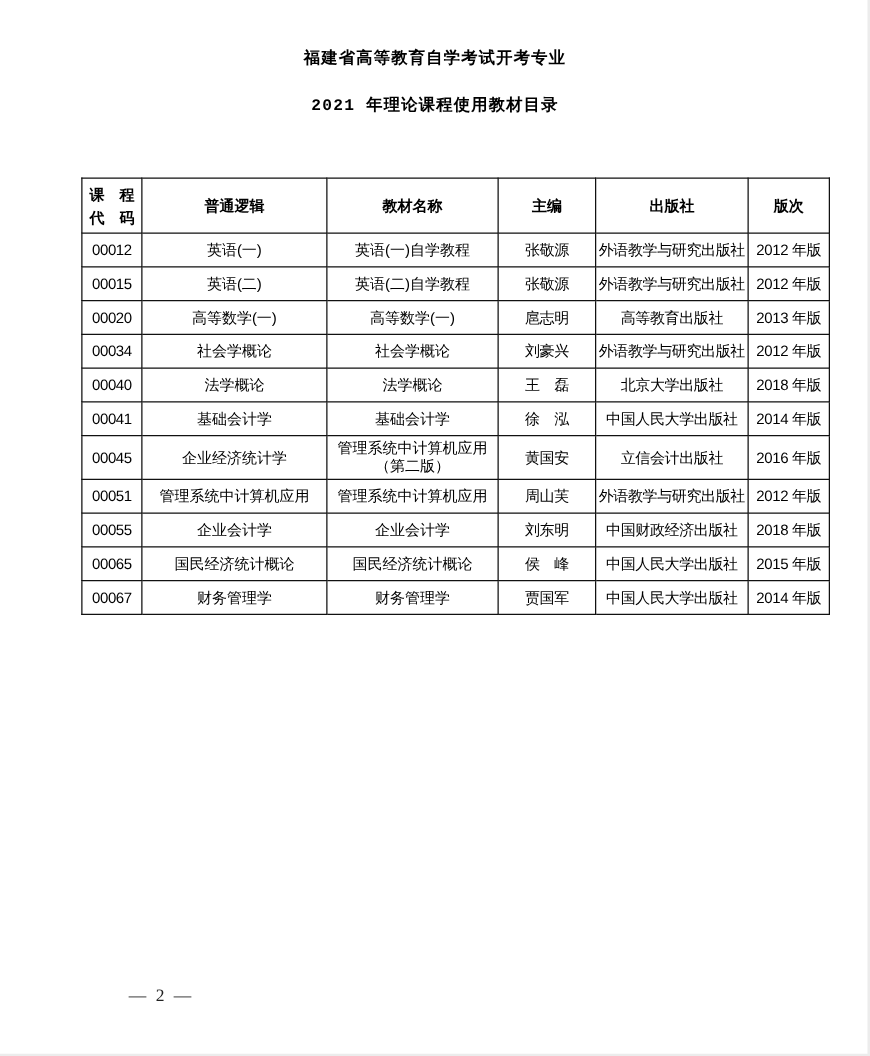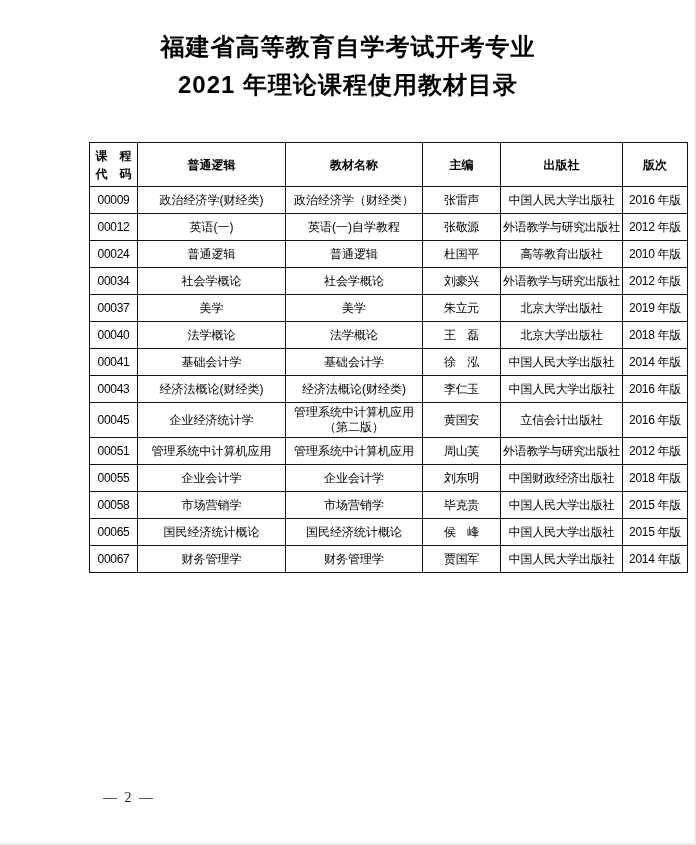--- a/index.html
+++ b/index.html
@@ -12,31 +12,32 @@
     font-family: "Liberation Sans", sans-serif;
     color: #000000;
     overflow: hidden;
     box-shadow: inset -2px -2px 0 #ececec;
   }
   .title-block {
     padding-top: 28px;
     text-align: center;
   }
   .title-line {
-    font-size: 24px;
+    font-size: 13px;
     font-weight: bold;
     line-height: 38px;
     letter-spacing: 1px;
     color: #000000;
+    font-family: Liberation Mono, monospace;
   }
   table.doc-table {
     border-collapse: collapse;
     table-layout: fixed;
     width: 598px;
-    margin: 38px 0 0 89px;
+    margin: 38px 0 0 65px;
   }
   .doc-table th, .doc-table td {
     border: 1.5px solid #111111;
     text-align: center;
     vertical-align: middle;
     font-size: 12px;
     color: #000000;
     padding: 2px 1px;
     overflow: visible;
   }
@@ -90,82 +91,66 @@
         </th>
         <th>普通逻辑</th>
         <th>教材名称</th>
         <th>主编</th>
         <th>出版社</th>
         <th>版次</th>
       </tr>
     </thead>
     <tbody id="table-body">
         <tr>
-          <td class="col-course-code">00009</td>
-          <td class="col-course-name">政治经济学(财经类)</td>
-          <td class="col-textbook-name">政治经济学（财经类）</td>
-          <td class="col-editor-name">张雷声</td>
-          <td class="col-publisher-name">中国人民大学出版社</td>
-          <td class="col-edition">2016 年版</td>
-        </tr>
-        <tr>
           <td class="col-course-code">00012</td>
           <td class="col-course-name">英语(一)</td>
           <td class="col-textbook-name">英语(一)自学教程</td>
           <td class="col-editor-name">张敬源</td>
           <td class="col-publisher-name">外语教学与研究出版社</td>
           <td class="col-edition">2012 年版</td>
         </tr>
         <tr>
-          <td class="col-course-code">00024</td>
-          <td class="col-course-name">普通逻辑</td>
-          <td class="col-textbook-name">普通逻辑</td>
-          <td class="col-editor-name">杜国平</td>
+          <td class="col-course-code">00015</td>
+          <td class="col-course-name">英语(二)</td>
+          <td class="col-textbook-name">英语(二)自学教程</td>
+          <td class="col-editor-name">张敬源</td>
+          <td class="col-publisher-name">外语教学与研究出版社</td>
+          <td class="col-edition">2012 年版</td>
+        </tr>
+        <tr>
+          <td class="col-course-code">00020</td>
+          <td class="col-course-name">高等数学(一)</td>
+          <td class="col-textbook-name">高等数学(一)</td>
+          <td class="col-editor-name">扈志明</td>
           <td class="col-publisher-name">高等教育出版社</td>
-          <td class="col-edition">2010 年版</td>
+          <td class="col-edition">2013 年版</td>
         </tr>
         <tr>
           <td class="col-course-code">00034</td>
           <td class="col-course-name">社会学概论</td>
           <td class="col-textbook-name">社会学概论</td>
           <td class="col-editor-name">刘豪兴</td>
           <td class="col-publisher-name">外语教学与研究出版社</td>
           <td class="col-edition">2012 年版</td>
-        </tr>
-        <tr>
-          <td class="col-course-code">00037</td>
-          <td class="col-course-name">美学</td>
-          <td class="col-textbook-name">美学</td>
-          <td class="col-editor-name">朱立元</td>
-          <td class="col-publisher-name">北京大学出版社</td>
-          <td class="col-edition">2019 年版</td>
         </tr>
         <tr>
           <td class="col-course-code">00040</td>
           <td class="col-course-name">法学概论</td>
           <td class="col-textbook-name">法学概论</td>
           <td class="col-editor-name">王　磊</td>
           <td class="col-publisher-name">北京大学出版社</td>
           <td class="col-edition">2018 年版</td>
         </tr>
         <tr>
           <td class="col-course-code">00041</td>
           <td class="col-course-name">基础会计学</td>
           <td class="col-textbook-name">基础会计学</td>
           <td class="col-editor-name">徐　泓</td>
           <td class="col-publisher-name">中国人民大学出版社</td>
           <td class="col-edition">2014 年版</td>
-        </tr>
-        <tr>
-          <td class="col-course-code">00043</td>
-          <td class="col-course-name">经济法概论(财经类)</td>
-          <td class="col-textbook-name">经济法概论(财经类)</td>
-          <td class="col-editor-name">李仁玉</td>
-          <td class="col-publisher-name">中国人民大学出版社</td>
-          <td class="col-edition">2016 年版</td>
         </tr>
         <tr>
           <td class="col-course-code">00045</td>
           <td class="col-course-name">企业经济统计学</td>
           <td class="col-textbook-name">管理系统中计算机应用（第二版）</td>
           <td class="col-editor-name">黄国安</td>
           <td class="col-publisher-name">立信会计出版社</td>
           <td class="col-edition">2016 年版</td>
         </tr>
         <tr>
@@ -178,28 +163,20 @@
         </tr>
         <tr>
           <td class="col-course-code">00055</td>
           <td class="col-course-name">企业会计学</td>
           <td class="col-textbook-name">企业会计学</td>
           <td class="col-editor-name">刘东明</td>
           <td class="col-publisher-name">中国财政经济出版社</td>
           <td class="col-edition">2018 年版</td>
         </tr>
         <tr>
-          <td class="col-course-code">00058</td>
-          <td class="col-course-name">市场营销学</td>
-          <td class="col-textbook-name">市场营销学</td>
-          <td class="col-editor-name">毕克贵</td>
-          <td class="col-publisher-name">中国人民大学出版社</td>
-          <td class="col-edition">2015 年版</td>
-        </tr>
-        <tr>
           <td class="col-course-code">00065</td>
           <td class="col-course-name">国民经济统计概论</td>
           <td class="col-textbook-name">国民经济统计概论</td>
           <td class="col-editor-name">侯　峰</td>
           <td class="col-publisher-name">中国人民大学出版社</td>
           <td class="col-edition">2015 年版</td>
         </tr>
         <tr>
           <td class="col-course-code">00067</td>
           <td class="col-course-name">财务管理学</td>

